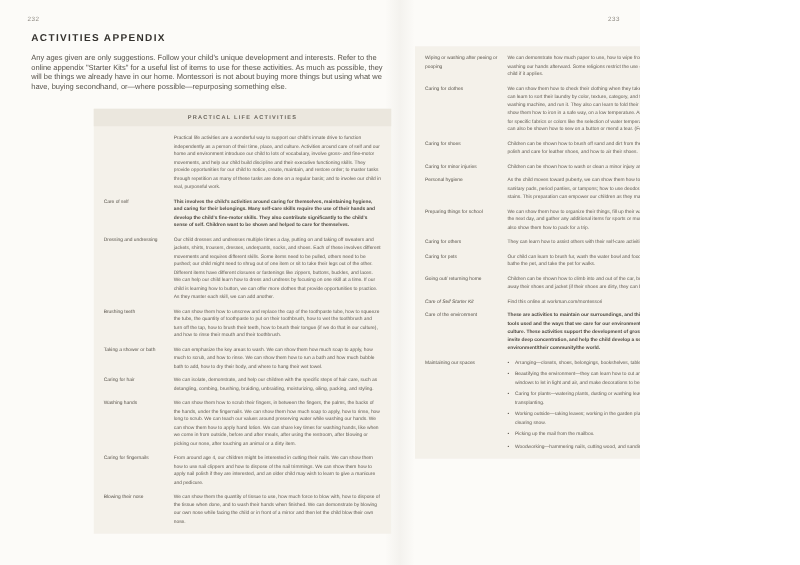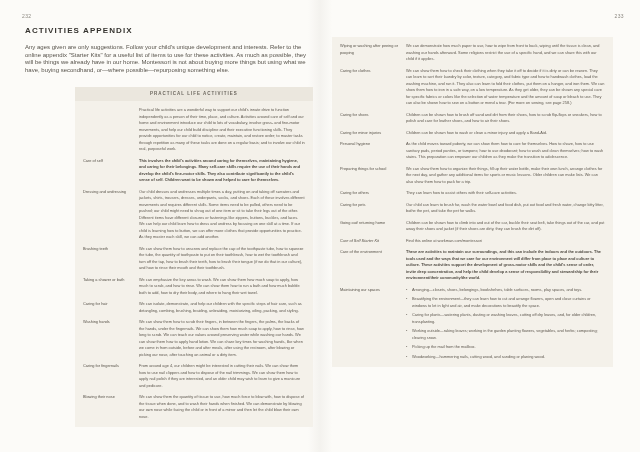--- a/index.html
+++ b/index.html
@@ -1,18 +1,18 @@
 <!DOCTYPE html>
 <html><head>
 <meta charset="utf-8">
 <style>
   html,body{margin:0;padding:0;}
   #spread{
     position:relative;
-    width:640px;height:452px;
+    width:512px;height:452px;
     background:#fcfbf8;
     font-family:"Liberation Sans", sans-serif;
     color:#5d574e;
     overflow:hidden;
   }
   .gutter{
     position:absolute;top:0;left:308px;width:24px;height:452px;
     background:linear-gradient(to right, rgba(0,0,0,0) 0%, rgba(90,80,60,0.05) 50%, rgba(0,0,0,0) 100%);
   }
   .pagenum{

